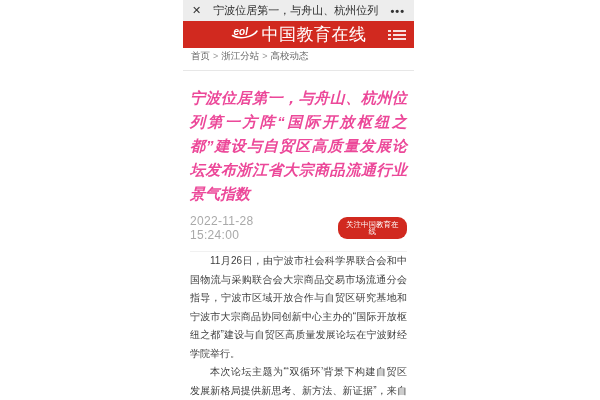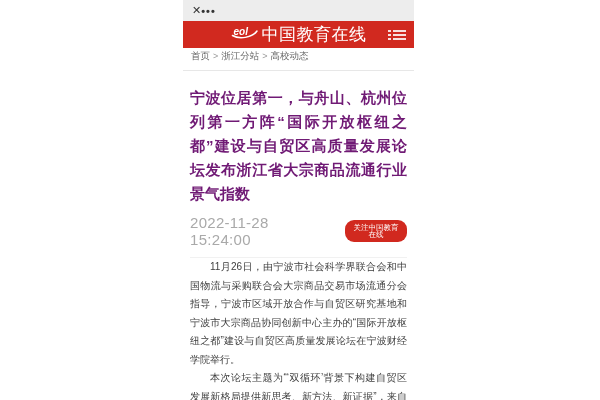--- a/index.html
+++ b/index.html
@@ -28,37 +28,38 @@
                              width:2.5px; height:2px; background:rgba(255,255,255,0.85); }
 
   
   .breadcrumb { padding:2px 8px 7px; font-size:9.5px; color:#666;
                 border-bottom:1px solid #e7e7e7; background:#fff; }
   .crumb-sep { color:#999; margin:0 3px; font-size:9px; }
 
   
   .article { padding:0 7px; }
   .article-title { margin-top:15px; font-size:15px; line-height:24px;
-                   font-weight:bold; color:#701a75; text-align:justify; }
+                   font-weight:bold; color:#ec4899; text-align:justify;font-style:italic; }
   .meta-row { margin-top:8px; display:flex; align-items:center;
               justify-content:space-between; padding-bottom:9px;
               border-bottom:1px solid #f1f1f1; }
-  .date { font-size:15px; color:#a9a9a9; letter-spacing:0.3px; }
+  .date { font-size:12px; color:#a9a9a9; letter-spacing:0.3px; }
   .follow-btn { background:#d1291f; color:#fff; font-size:7.5px; line-height:1;
                 padding:3.5px 7px; border:none; border-radius:9px; cursor:pointer;margin-left:40px; }
   .body-para { margin-top:0; font-size:10px; line-height:18.5px; color:#3d3d3d;
                text-align:justify; text-indent:2em; }
 </style>
 </head>
 <body>
 
 <div class="viewport">
 
   <div class="topbar">
     <span class="close-x">✕</span>
+    <span class="topbar-title">宁波位居第一，与舟山、杭州位列</span>
     <span class="more-dots">•••</span>
   </div>
 
   <div class="brand-bar">
     <div class="logo-wrap">
       <span>
         <svg width="27" height="15" viewBox="0 0 54 30" aria-hidden="true">
           <path d="M3 21 C 16 29, 42 26, 52 12" stroke="#ffffff" stroke-width="3" fill="none" stroke-linecap="round"></path>
           <text x="5" y="19" font-size="20" font-style="italic" font-weight="bold" fill="#ffffff" font-family="Liberation Sans, sans-serif">eol</text>
         </svg>

